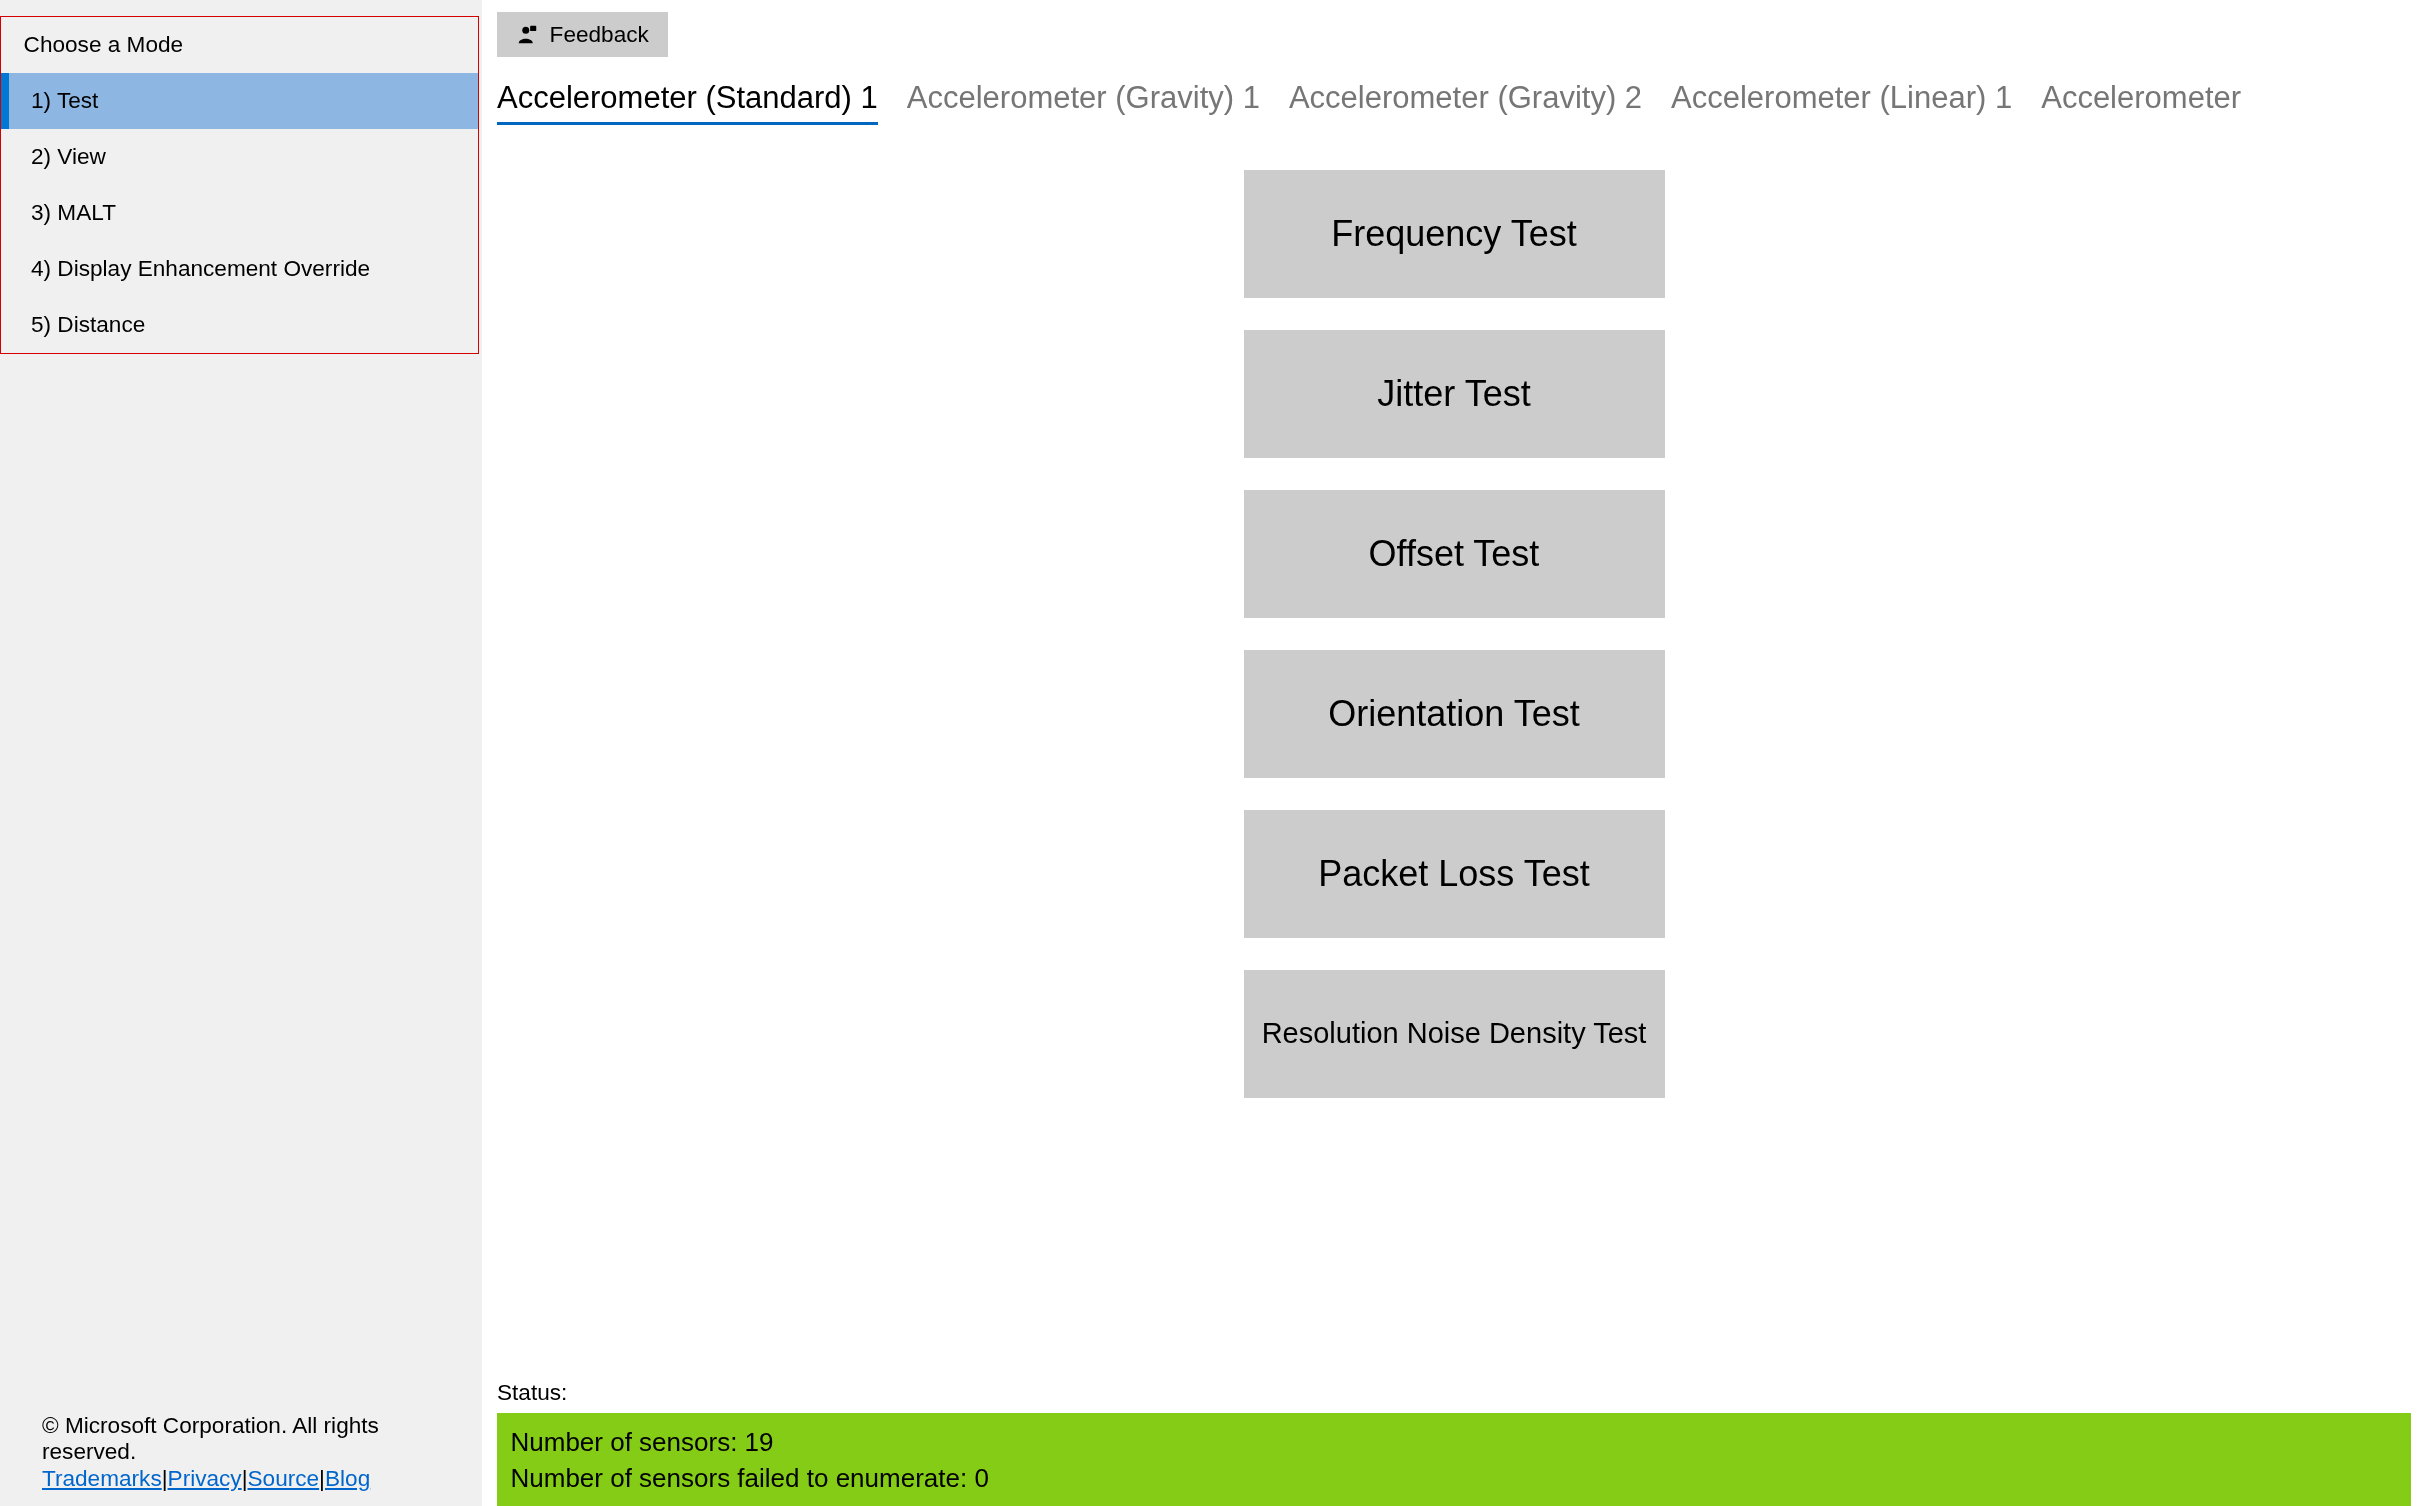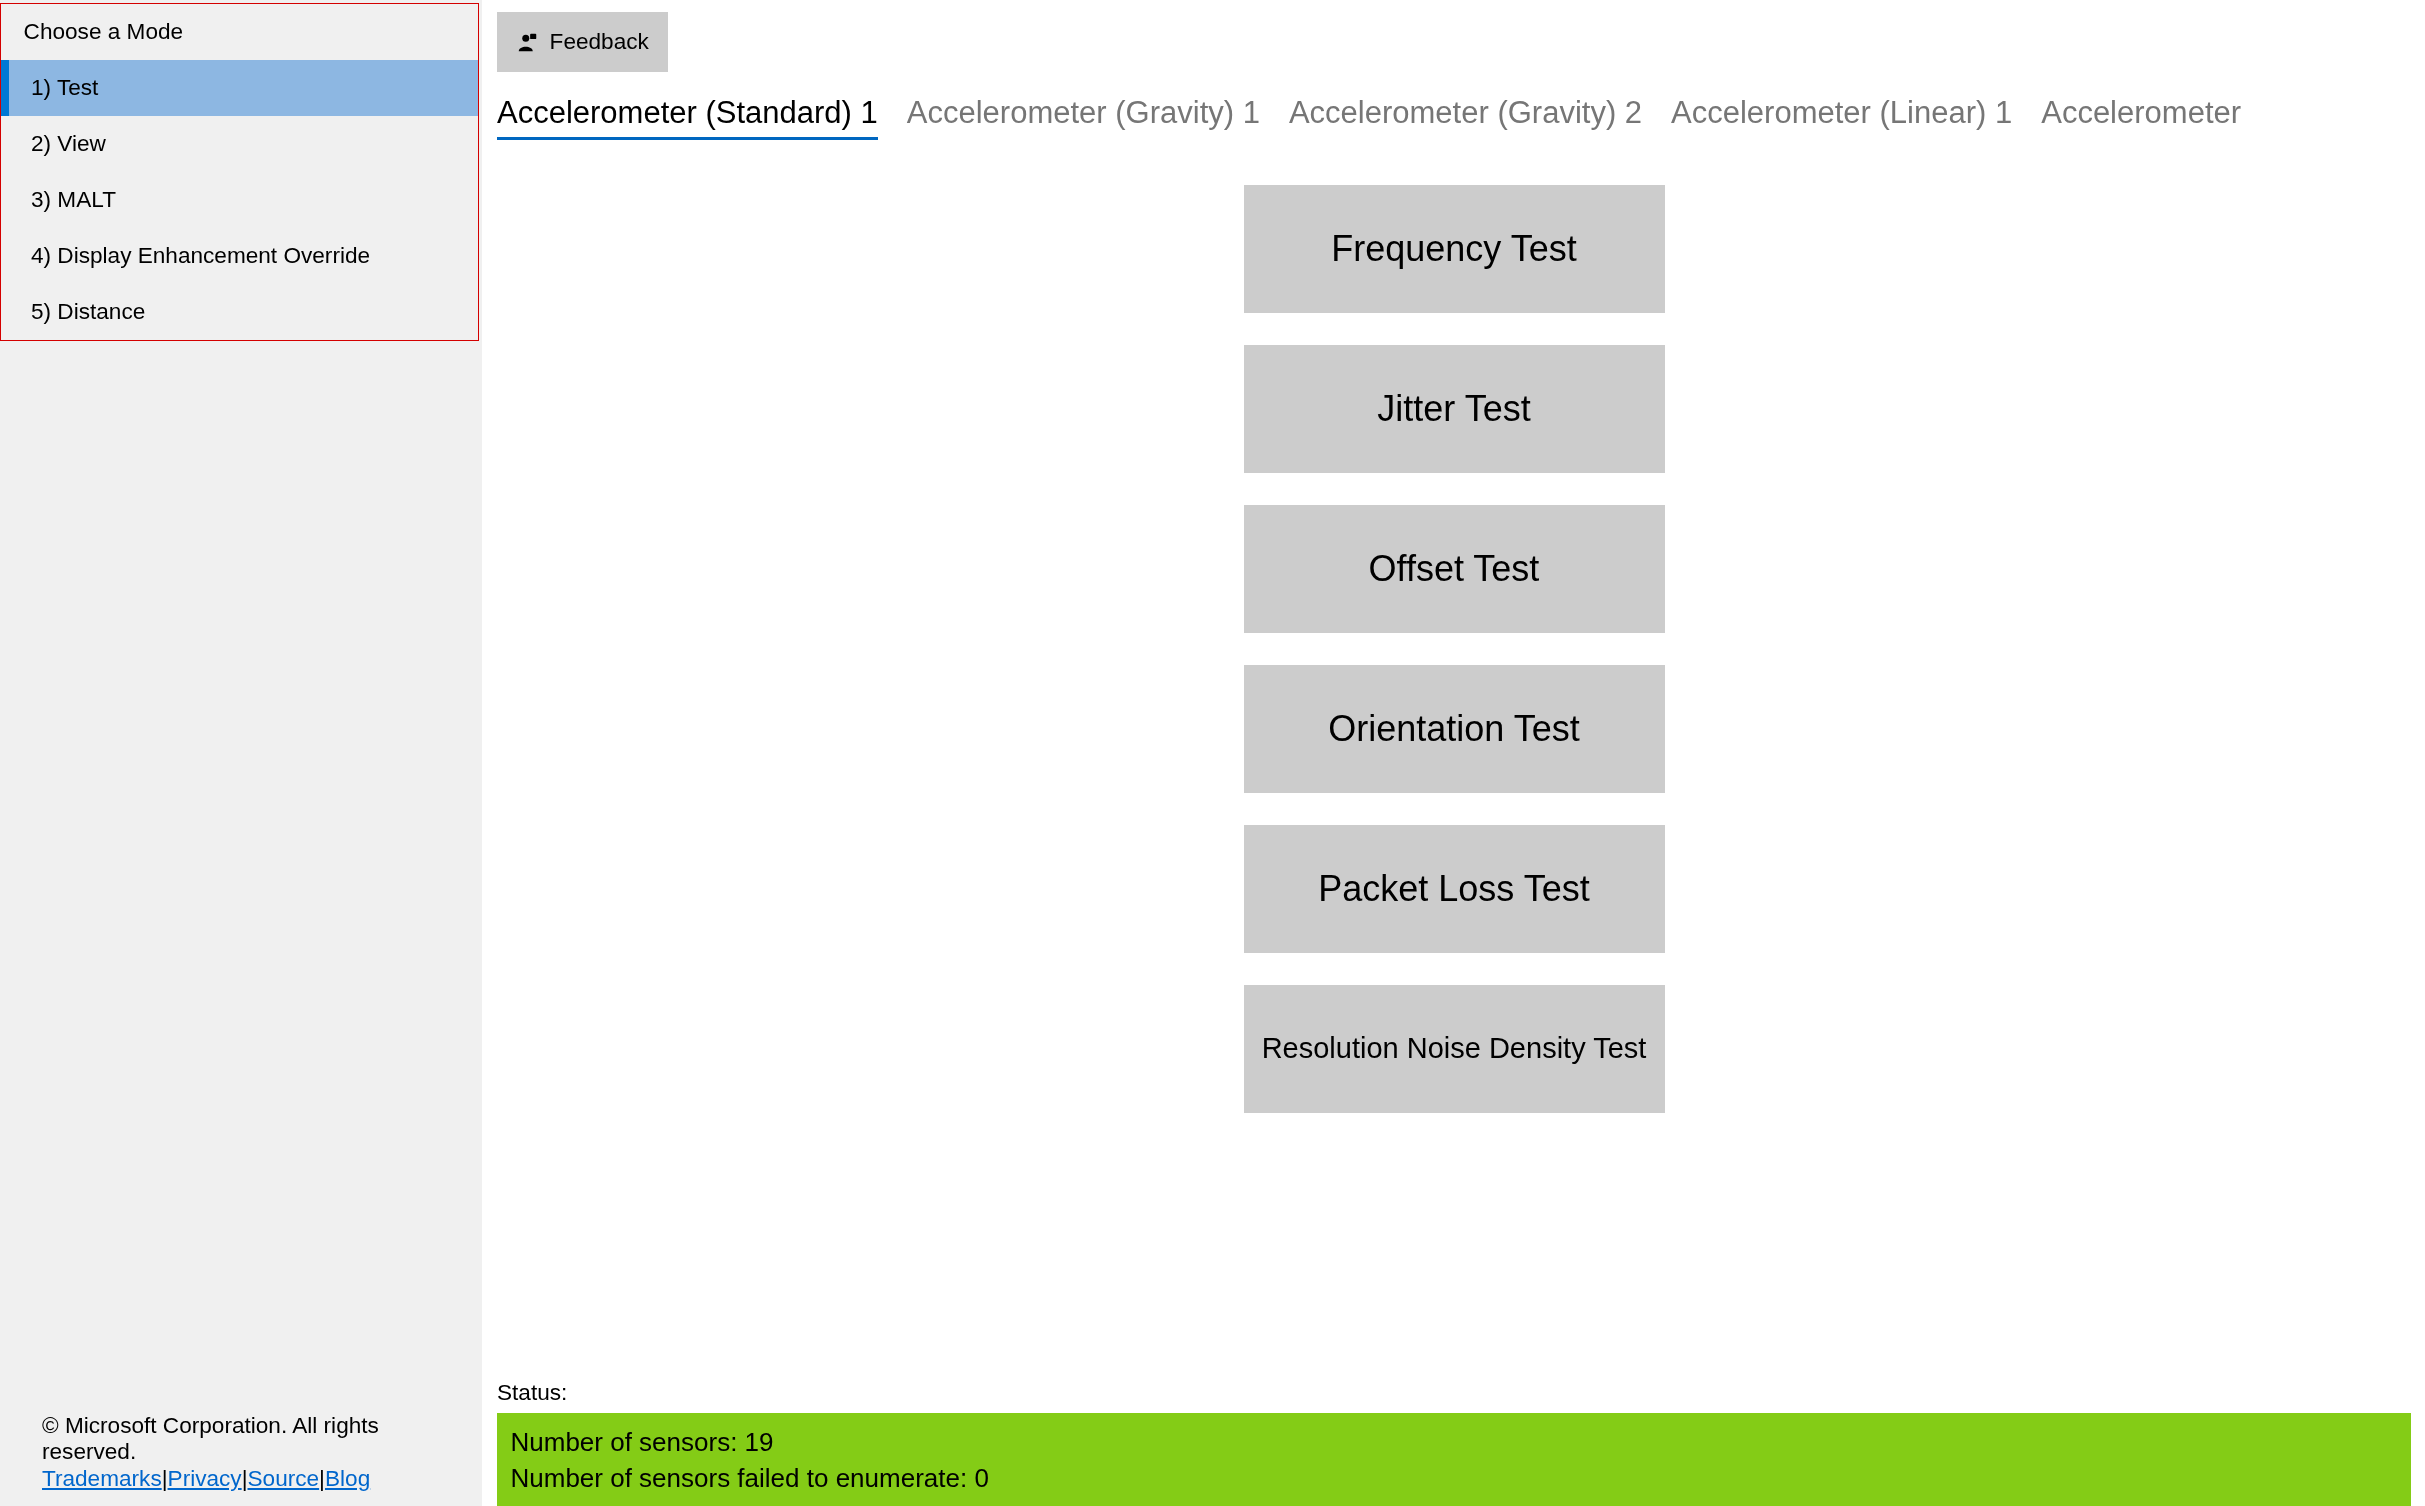--- a/index.html
+++ b/index.html
@@ -10,35 +10,35 @@
   .titlebar { display: flex; align-items: center; height: 54px; }
   .hamburger { width: 64px; height: 54px; background: #cccccc; display: flex; align-items: center; justify-content: center; cursor: pointer; }
   .hamburger svg { width: 30px; height: 30px; }
   .apptitle { margin-left: 4.5px; font-size: 22.6px; color: #000; }
 
   
   .body { display: flex; flex: 1 1 auto; min-height: 0; }
 
   
   .sidebar { width: 482px; background: #f0f0f0; display: flex; flex-direction: column; position: relative; }
-  .mode-box { border: 1.5px solid #d40000; margin: 3px 3px 0 0; }
+  .mode-box { border: 1.5px solid #d40000; margin: 16px 3px 0 0; }
   .mode-header { padding: 15px 22.6px 15px 22.6px; font-size: 22.6px; color: #000; }
   .mode-item { padding: 15px 22.6px 15px 30px; font-size: 22.6px; color: #000; cursor: pointer; position: relative; }
   .mode-item.selected { background: #8db7e2; }
   .mode-item.selected::before { content: ""; position: absolute; left: 0; top: 0; bottom: 0; width: 7.5px; background: #0078d4; }
   .sidebar-spacer { flex: 1 1 auto; }
   .footer { padding: 15px 42px; font-size: 22.6px; color: #000; }
   .footer-links { margin-top: 1px; font-size: 22.6px; }
   .footer-links a { color: #0066cc; text-decoration: underline; cursor: pointer; }
   .footer-links .sep { color: #000; }
 
   
   .main { flex: 1 1 auto; display: flex; flex-direction: column; min-width: 0; position: relative; background: #fff; }
   .feedback-row { padding: 12px 0 0 15px; }
-  .feedback-btn { display: inline-flex; align-items: center; background: #ccc; height: 60px; padding: 0 19.6px; font-size: 22.6px; cursor: pointer; }
+  .feedback-btn { display: inline-flex; align-items: center; background: #ccc; height: 45px; padding: 0 19.6px; font-size: 22.6px; cursor: pointer; }
   .feedback-btn .icon { margin-right: 12px; display: inline-flex; }
   .feedback-btn svg { width: 21px; height: 21px; }
 
   .tabs { display: flex; gap: 29px; padding: 22.6px 0 0 15px; overflow: hidden; white-space: nowrap; }
   .tab { font-size: 31px; color: #767676; cursor: pointer; padding-bottom: 6px; border-bottom: 3px solid transparent; }
   .tab.active { color: #000; border-bottom-color: #0067c0; }
 
   .test-list { flex: 1 1 auto; display: flex; flex-direction: column; align-items: center; gap: 32px; padding-top: 45px; }
   .test-btn { width: 421px; height: 128px; background: #ccc; display: flex; align-items: center; justify-content: center; font-size: 36px; color: #000; cursor: pointer; }
   .test-btn.small { font-size: 29px; }

